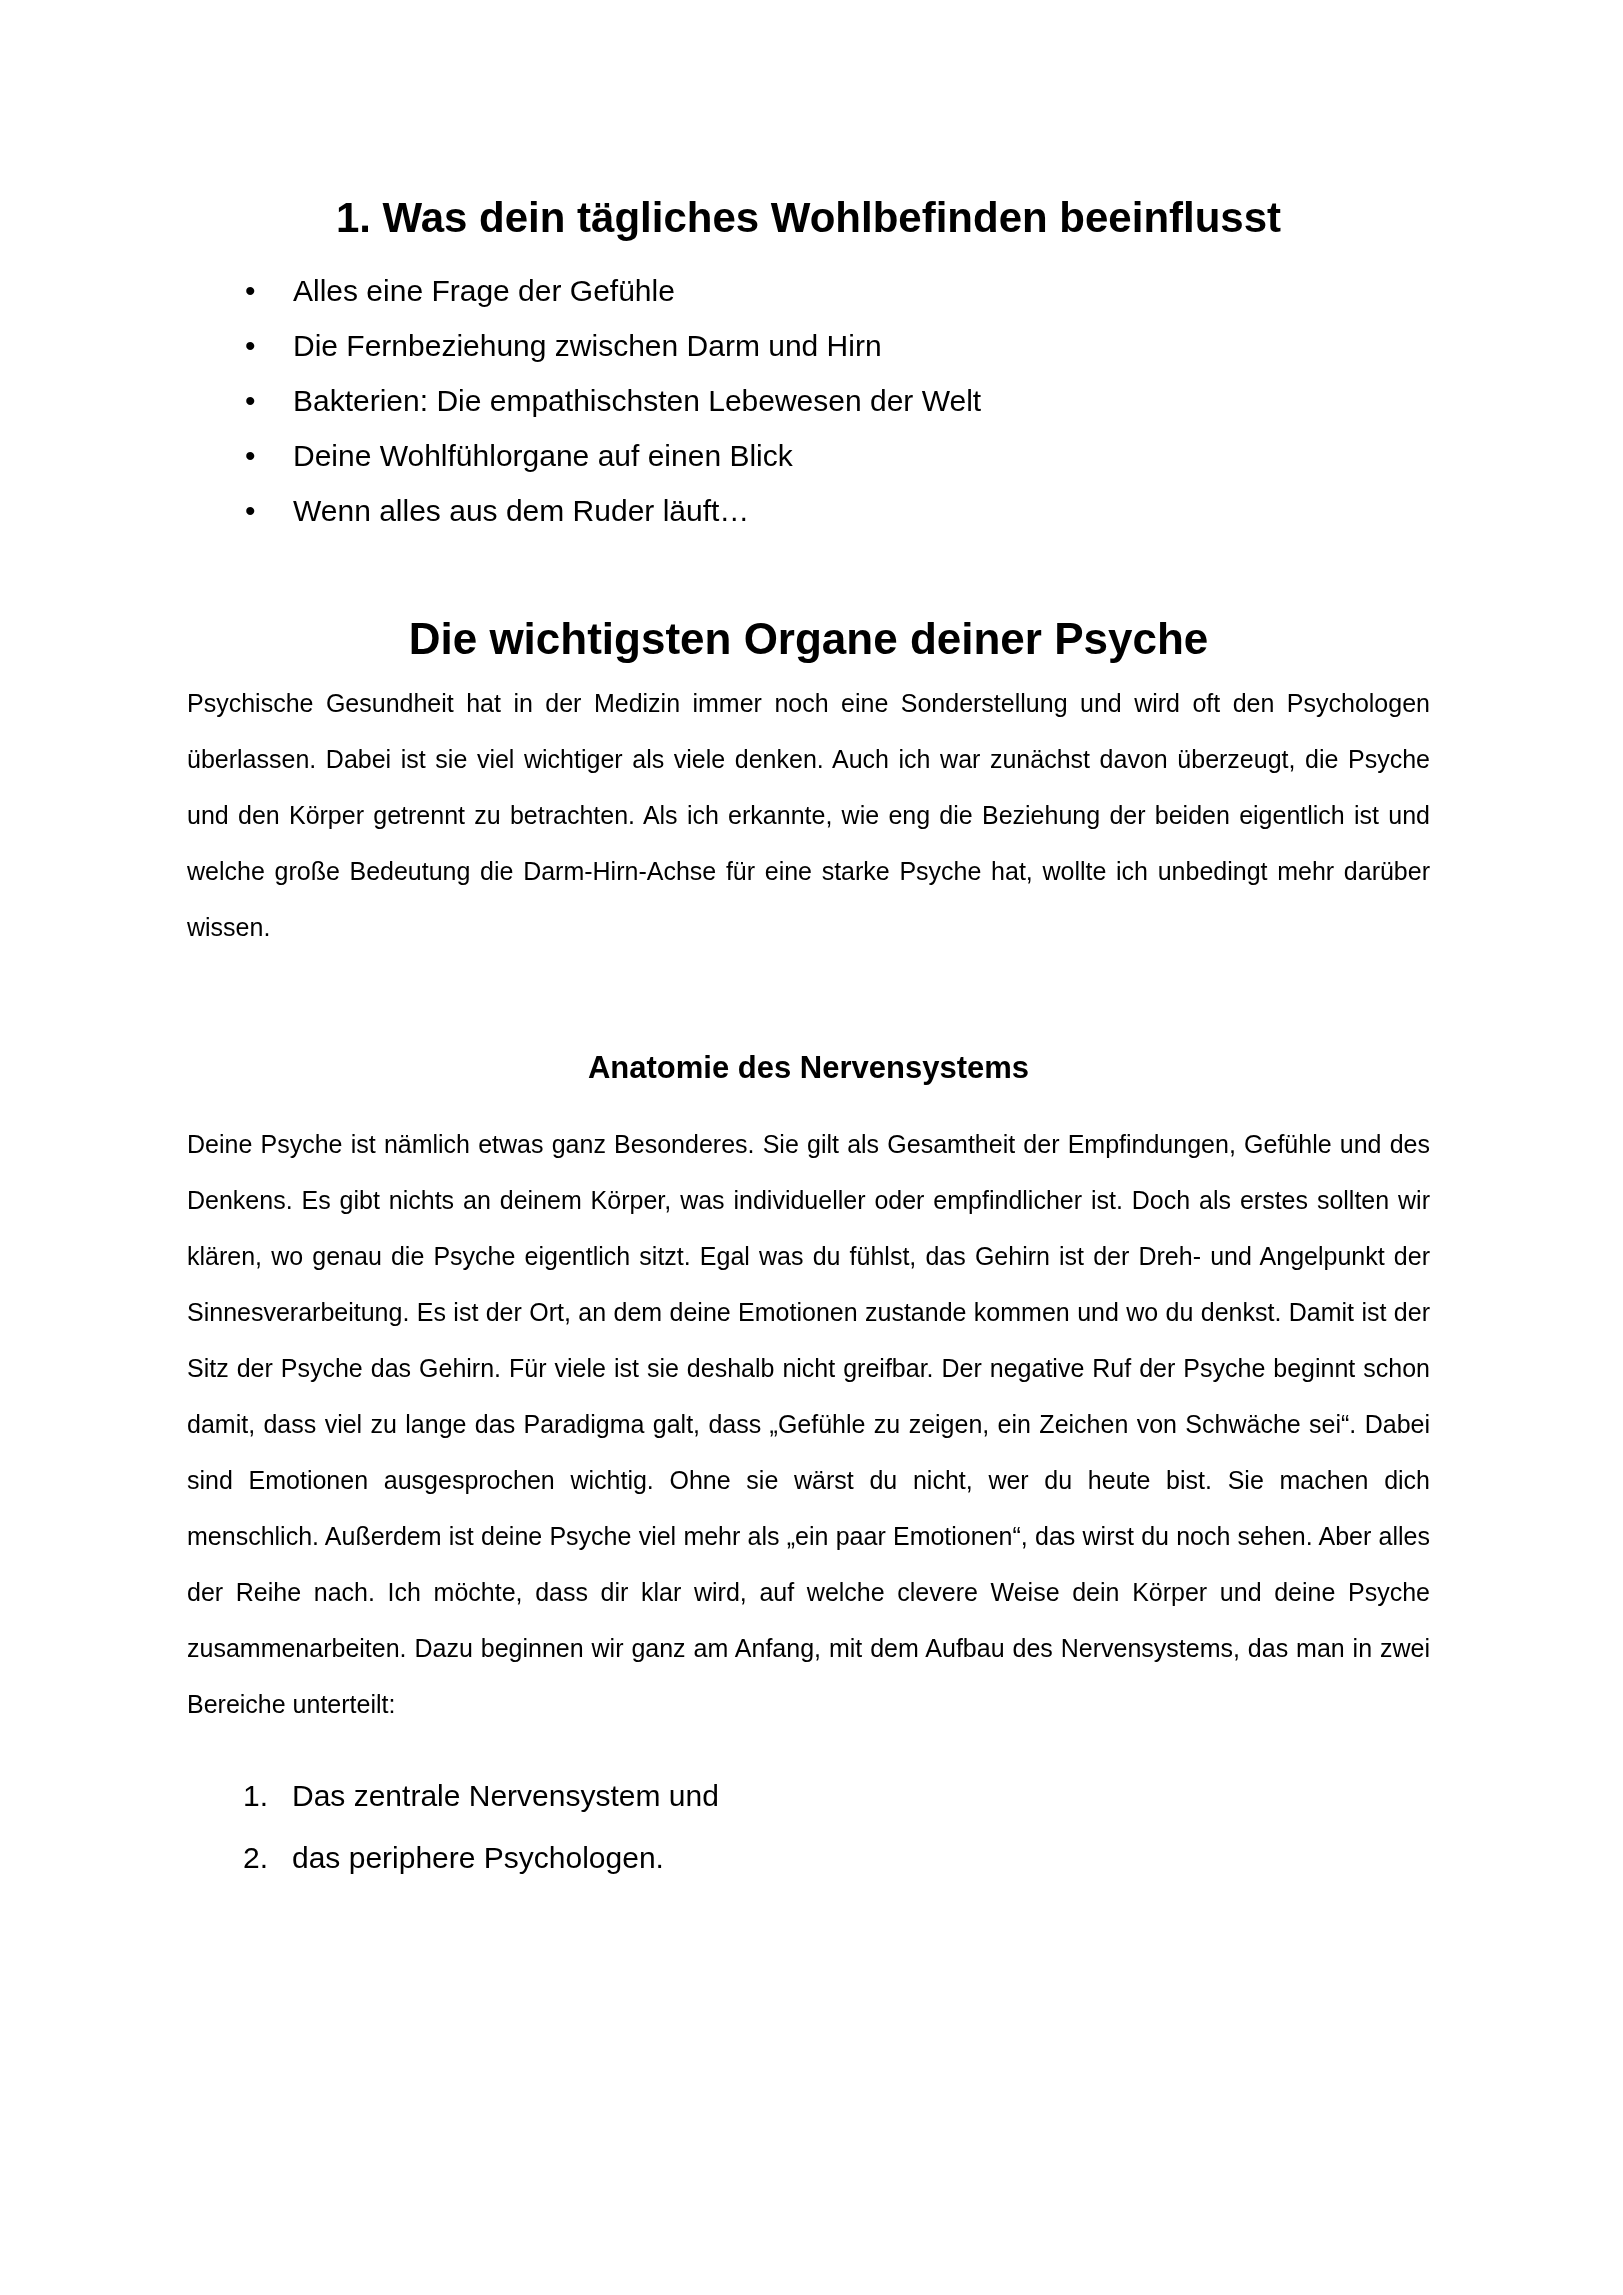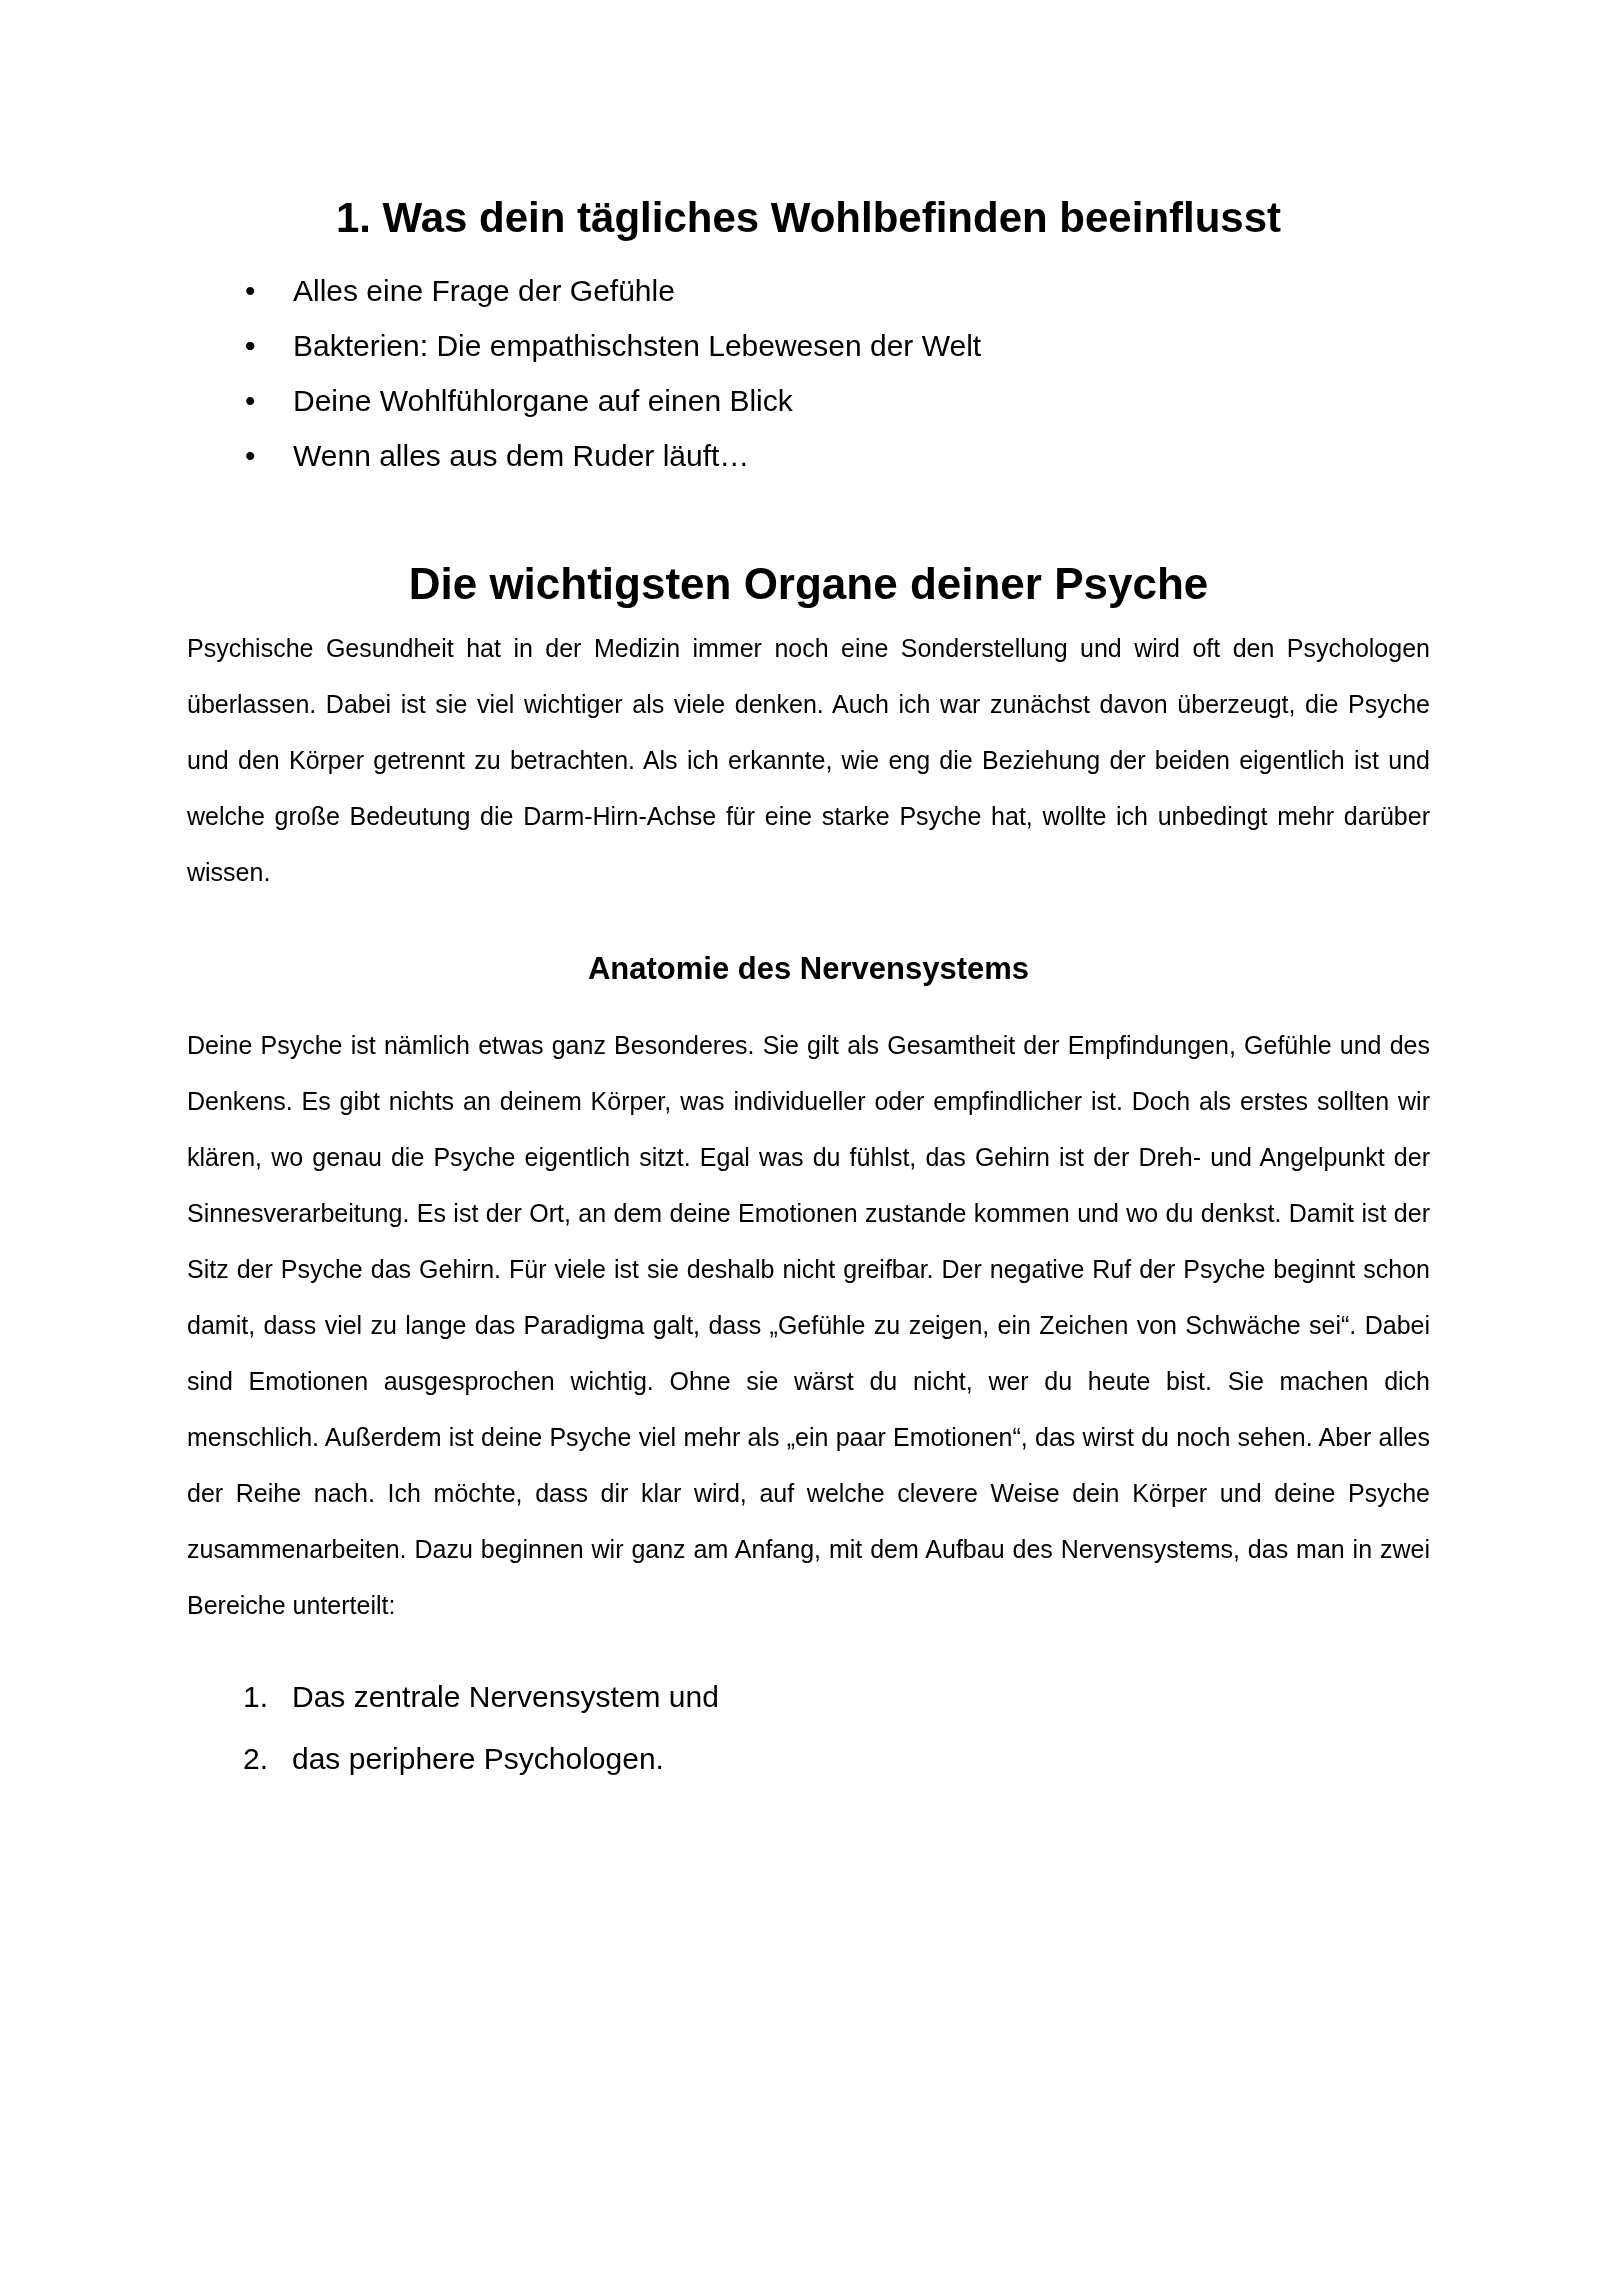--- a/index.html
+++ b/index.html
@@ -56,21 +56,21 @@
   }
   p.body-paragraph {
     margin: 0;
     font-size: 25px;
     line-height: 56px;
     text-align: justify;
     hyphens: none;
   }
   p.paragraph-1 { margin-top: 11px; }
   h3.sub-heading {
-    margin: 48px 0 0 0;
+    margin: 92px 0 0 0;
     font-size: 31px;
     line-height: 41px;
     font-weight: bold;
     text-align: center;
   }
   p.paragraph-2 { margin-top: 28px; }
   ol.numbered-list {
     list-style: none;
     margin: 36px 0 0 0;
     padding: 0;
@@ -97,20 +97,21 @@
 
   <h1 class="doc-title">1. Was dein tägliches Wohlbefinden beeinflusst</h1>
 
   <ul class="bullet-list">
     <li>
       <span class="bullet">•</span>
       <span>Alles eine Frage der Gefühle</span>
     </li>
     <li>
       <span class="bullet">•</span>
+      <span>Die Fernbeziehung zwischen Darm und Hirn</span>
     </li>
     <li>
       <span class="bullet">•</span>
       <span>Bakterien: Die empathischsten Lebewesen der Welt</span>
     </li>
     <li>
       <span class="bullet">•</span>
       <span>Deine Wohlfühlorgane auf einen Blick</span>
     </li>
     <li>

